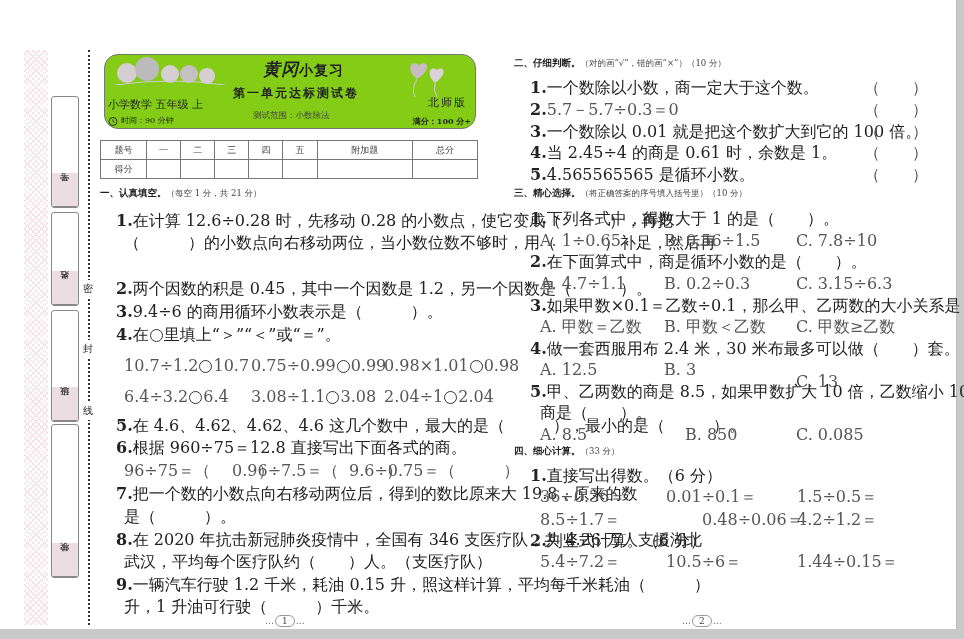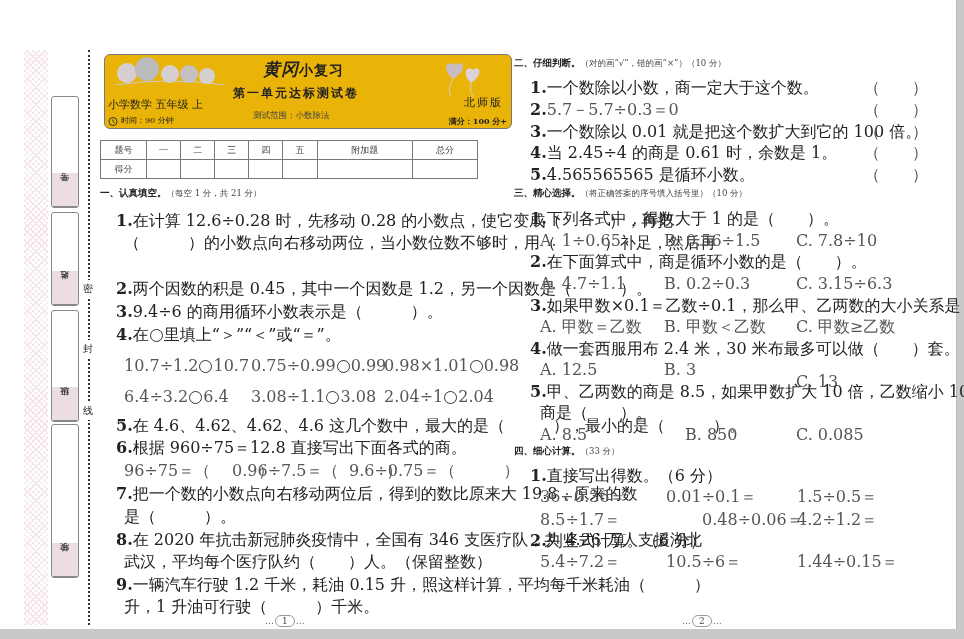--- a/index.html
+++ b/index.html
@@ -27,22 +27,22 @@
   }
   .cut-line {
     position: absolute; left: 88px; top: 50px; height: 575px; border-left: 2px dotted #333;
   }
   .cut-char {
     position: absolute; left: 83px; font-size: 10px; background: #fff; padding: 2px 0; font-family: "DejaVu Sans", sans-serif;
   }
 
   
   .banner {
-    position: absolute; left: 104px; top: 54px; width: 408px; height: 75px;
-    border: 1.5px solid #777; border-radius: 6px; background: #eab308;
+    position: absolute; left: 104px; top: 54px; width: 372px; height: 75px;
+    border: 1.5px solid #777; border-radius: 14px; background: #84cc16;
   }
   .banner .kids {
     position: absolute; left: 10px; top: 2px; width: 110px; height: 28px;
   }
   .banner .brand {
     position: absolute; left: 158px; top: 3px; font-family: "DejaVu Sans", sans-serif; font-weight: bold;
     font-style: italic; font-size: 17px; color: #222; letter-spacing: 1px;
   }
   .banner .brand small { font-size: 14px; font-style: normal; font-weight: bold; }
   .banner .grade { position: absolute; left: 3px; top: 42px; font-family: "DejaVu Sans", sans-serif; font-size: 11px; }
@@ -172,21 +172,21 @@
 
   <div class="ln" style="left:116px;top:438px;"><span class="qn">6.</span><span>根据 960÷75＝12.8 直接写出下面各式的商。</span></div>
   <div class="ln gray" style="left:124px;top:461px;">96÷75＝（　　　）</div>
   <div class="ln gray" style="left:232px;top:461px;">0.96÷7.5＝（　　　）</div>
   <div class="ln gray" style="left:349px;top:461px;">9.6÷0.75＝（　　　）</div>
 
   <div class="ln" style="left:116px;top:484px;"><span class="qn">7.</span><span>把一个数的小数点向右移动两位后，得到的数比原来大 19.8，原来的数</span></div>
   <div class="ln" style="left:124px;top:507px;">是（　　　）。</div>
 
   <div class="ln" style="left:116px;top:530px;"><span class="qn">8.</span><span>在 2020 年抗击新冠肺炎疫情中，全国有 346 支医疗队，共 4.26 万人支援湖北</span></div>
-  <div class="ln" style="left:124px;top:552px;">武汉，平均每个医疗队约（　　）人。（保留整数）</div>
+  <div class="ln" style="left:124px;top:552px;">武汉，平均每个医疗队约（　　）人。（支医疗队）</div>
 
   <div class="ln" style="left:116px;top:575px;"><span class="qn">9.</span><span>一辆汽车行驶 1.2 千米，耗油 0.15 升，照这样计算，平均每千米耗油（　　　）</span></div>
   <div class="ln" style="left:124px;top:597px;">升，1 升油可行驶（　　　）千米。</div>
 
   <div class="sec" style="left:514px;top:57px;">
     <span>二、仔细判断。</span><span class="note">（对的画“√”，错的画“×”）（10 分）</span>
   </div>
   <div class="ln" style="left:530px;top:78px;"><span class="qn">1.</span><span>一个数除以小数，商一定大于这个数。</span></div>
   <div class="paren" style="left:864px;top:78px;">（　　）</div>
   <div class="ln" style="left:530px;top:100px;"><span class="qn">2.</span><span class="gray">5.7－5.7÷0.3＝0</span></div>

